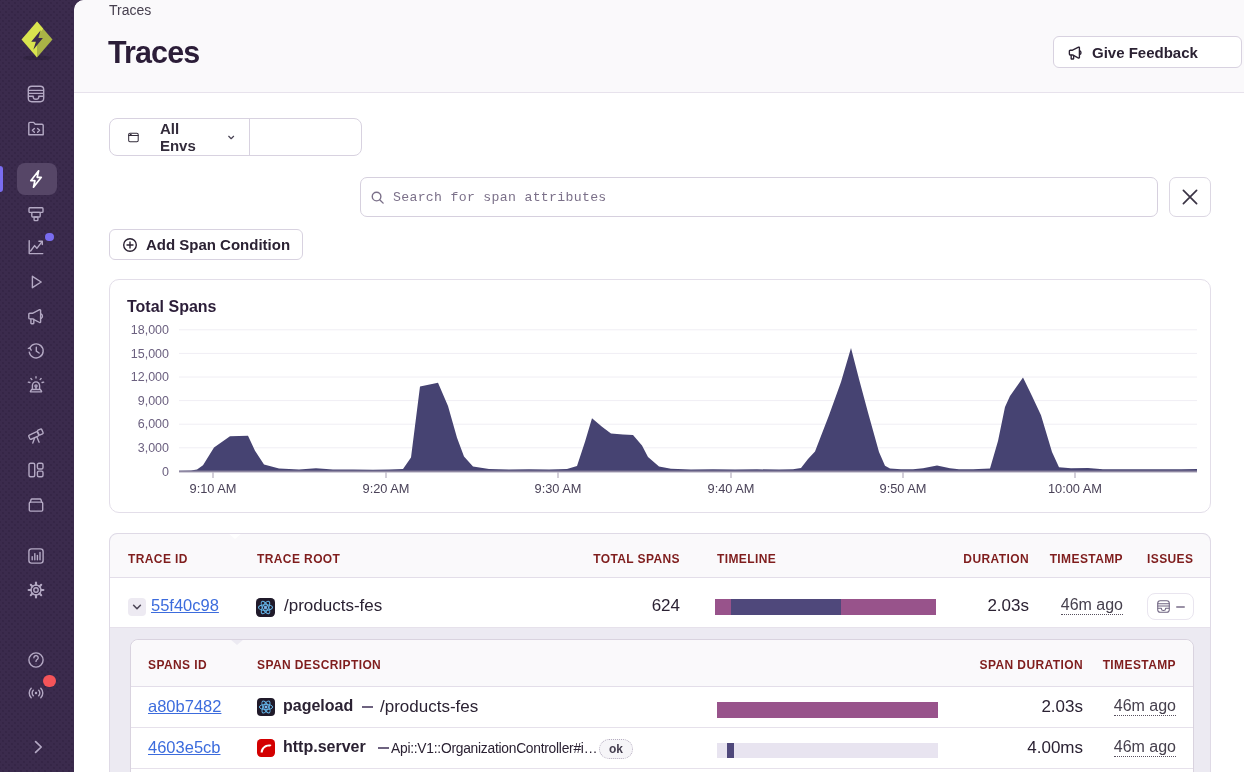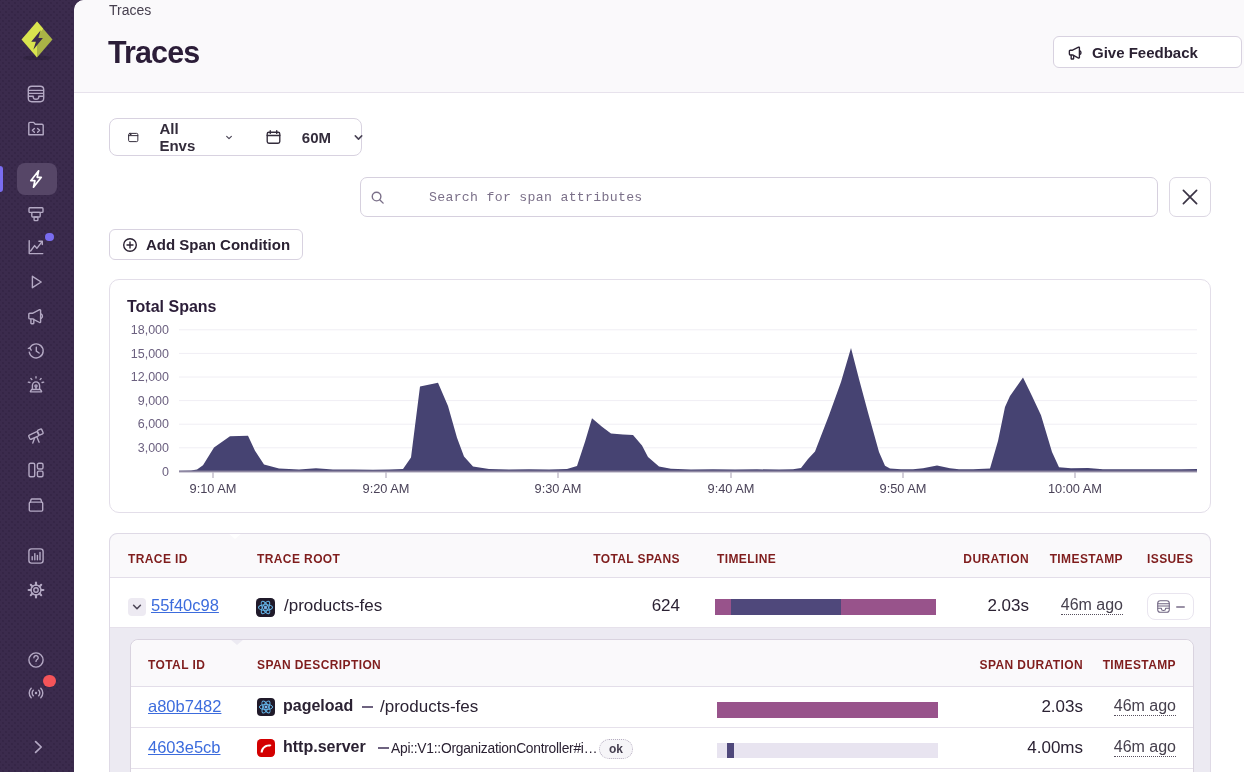--- a/index.html
+++ b/index.html
@@ -18,21 +18,21 @@
   #hdr { position:absolute; left:0; top:0; width:1170px; height:93px; background:#faf9fb; border-bottom:1px solid #e7e2ec; border-top-left-radius:10px; }
   #crumb { position:absolute; left:35px; top:1.5px; font-size:14px; color:#47404f; }
   #h1 { position:absolute; left:34px; top:34.5px; font-size:30.5px; font-weight:700; color:#2b1d38; letter-spacing:-0.9px;}
   .btn { display:flex; align-items:center; justify-content:center; background:#fff; border:1px solid #d8d2e0; border-radius:6px; font-weight:700; color:#2b2233; }
   #feedback { position:absolute; left:979px; top:36px; width:189px; height:32px; font-size:15px; gap:8px; justify-content:flex-start; padding-left:13px; }
   #filterbar { position:absolute; left:35px; top:118px; width:253px; height:38px; border:1px solid #d8d2e0; border-radius:8px; background:#fff; display:flex; align-items:center; }
   .fseg { display:flex; align-items:center; gap:20px; padding:0 14px; height:100%; font-size:15px; font-weight:700; color:#332c3b; }
   .fdiv { width:1px; height:38px; background:#d8d2e0; }
   #pill { position:absolute; left:35px; top:177px; width:240px; height:39px; background:#ece9f9; border-radius:6px; display:flex; align-items:center; justify-content:center; font-size:15px; font-weight:700; color:#5c51cc; }
   #search { position:absolute; left:286px; top:177px; width:798px; height:40px; border:1px solid #d6d0de; border-radius:7px; background:#fff; display:flex; align-items:center; padding-left:9px; gap:8px; }
-  #search .ph { font-family:"Liberation Mono", monospace; font-size:13.2px; color:#7b7089; letter-spacing:0.3px;margin-left:36px; }
+  #search .ph { font-family:"Liberation Mono", monospace; font-size:13.2px; color:#7b7089; letter-spacing:0.3px; }
   #xbtn { position:absolute; left:1095px; top:177px; width:42px; height:40px; border-radius:7px; border:1px solid #dcd7e3; }
   #addspan { position:absolute; left:35px; top:229px; width:194px; height:31px; font-size:15px; gap:8px; }
   
   #chartpanel { position:absolute; left:35px; top:279px; width:1102px; height:234px; border:1px solid #e3dee9; border-radius:10px; background:#fff; }
   #charttitle { position:absolute; left:17px; top:18px; font-size:16px; font-weight:700; color:#2b1d38; }
   
   #tablepanel { position:absolute; left:35px; top:533px; width:1102px; height:240px; border:1px solid #dfdae6; border-radius:8px 8px 0 0; background:#eceaf2; overflow:hidden; }
   .thead { background:#faf9fb; border-bottom:1px solid #e3dee9; }
   .hcell { position:absolute; font-size:12px; font-weight:700; color:#7f1d1d; letter-spacing:0.4px; }
   .link { color:#3c6cdd; font-size:16.5px;text-decoration:underline; }
@@ -207,32 +207,20 @@
         <rect x="2.6" y="3.4" width="14.8" height="13.2" rx="2"></rect>
         <line x1="2.6" y1="7" x2="17.4" y2="7"></line>
         <line x1="5" y1="5.2" x2="6.6" y2="5.2"></line>
       </svg>
       <span>All Envs</span>
       <svg width="11" height="11" viewBox="0 0 12 12" fill="none" stroke="#4a4455" stroke-width="1.7" stroke-linecap="round" stroke-linejoin="round" style="margin-left:2px">
             <path d="M2.5 4.2 L6 7.8 L9.5 4.2"></path>
           </svg>
     </div>
     <div class="fdiv"></div>
-    <div class="fseg" style="padding-left:18px">
-      <svg width="17" height="17" viewBox="0 0 20 20" fill="none" stroke="#332c3b" stroke-width="1.6" stroke-linecap="round" stroke-linejoin="round">
-        <rect x="2.6" y="3.8" width="14.8" height="13" rx="2"></rect>
-        <line x1="2.6" y1="7.6" x2="17.4" y2="7.6"></line>
-        <line x1="6.2" y1="2" x2="6.2" y2="5.2"></line>
-        <line x1="13.8" y1="2" x2="13.8" y2="5.2"></line>
-      </svg>
-      <span>60M</span>
-      <svg width="11" height="11" viewBox="0 0 12 12" fill="none" stroke="#4a4455" stroke-width="1.7" stroke-linecap="round" stroke-linejoin="round" style="margin-left:2px">
-            <path d="M2.5 4.2 L6 7.8 L9.5 4.2"></path>
-          </svg>
-    </div>
   </div>
   <div id="search">
     <svg width="15" height="15" viewBox="0 0 16 16" fill="none" stroke="#7b7089" stroke-width="1.5" stroke-linecap="round">
       <circle cx="7" cy="7" r="4.6"></circle>
           <line x1="10.6" y1="10.6" x2="14" y2="14"></line>
     </svg>
     <span class="ph">Search for span attributes</span>
   </div>
   <div class="btn" id="xbtn">
     <svg width="20" height="20" viewBox="0 0 20 20" fill="none" stroke="#3a3344" stroke-width="1.7" stroke-linecap="round">
@@ -327,21 +315,21 @@
         <rect x="2.3" y="2.3" width="15.4" height="15.4" rx="3.4"></rect>
         <line x1="2.6" y1="6.4" x2="17.4" y2="6.4"></line>
         <line x1="2.6" y1="9.4" x2="17.4" y2="9.4"></line>
         <path d="M2.8 12.3 h4.4 v0.7 a2.8 2.3 0 0 0 5.6 0 v-0.7 h4.4"></path>
       </svg>
       <div style="width:9px;height:2px;background:#9a91a6;border-radius:1px"></div>
     </div>
     <div id="nested" class="abs" style="left:20px;top:104.5px;width:1064px;height:136px;background:#fff;border:1px solid #d9d3df;border-radius:8px 8px 0 0;overflow:hidden">
       <div class="abs thead" style="left:0;top:0;width:1062px;height:47px;border-radius:8px 8px 0 0"></div>
       <div class="abs" style="left:99px;top:-1px;width:0;height:0;border-left:7px solid transparent;border-right:7px solid transparent;border-top:6px solid #eceaf2"></div>
-      <div class="hcell" style="left:17px;top:18px">TOTAL ID</div>
+      <div class="hcell" style="left:17px;top:18px">SPANS ID</div>
       <div class="hcell" style="left:126px;top:18px">SPAN DESCRIPTION</div>
       <div class="hcell right" style="left:812px;top:18px;width:140px">SPAN DURATION</div>
       <div class="hcell right" style="left:945px;top:18px;width:100px">TIMESTAMP</div>
       <div class="abs" style="left:0;top:47px;width:1062px;height:41px;background:#fff;border-bottom:1px solid #e6e1eb"></div>
       <div class="abs" style="left:0;top:88px;width:1062px;height:41px;background:#fff;border-bottom:1px solid #e6e1eb"></div>
       <div class="abs link" style="left:17px;top:57px">a80b7482</div>
       <svg class="abs" style="left:126px;top:58px" width="18" height="18" viewBox="0 0 19 19">
         <rect width="19" height="19" rx="4.2" fill="#201a2a"></rect>
         <g stroke="#64b5e8" stroke-width="1.05" fill="none" transform="translate(9.5,9.5)">
           <ellipse rx="7" ry="2.8"></ellipse>

